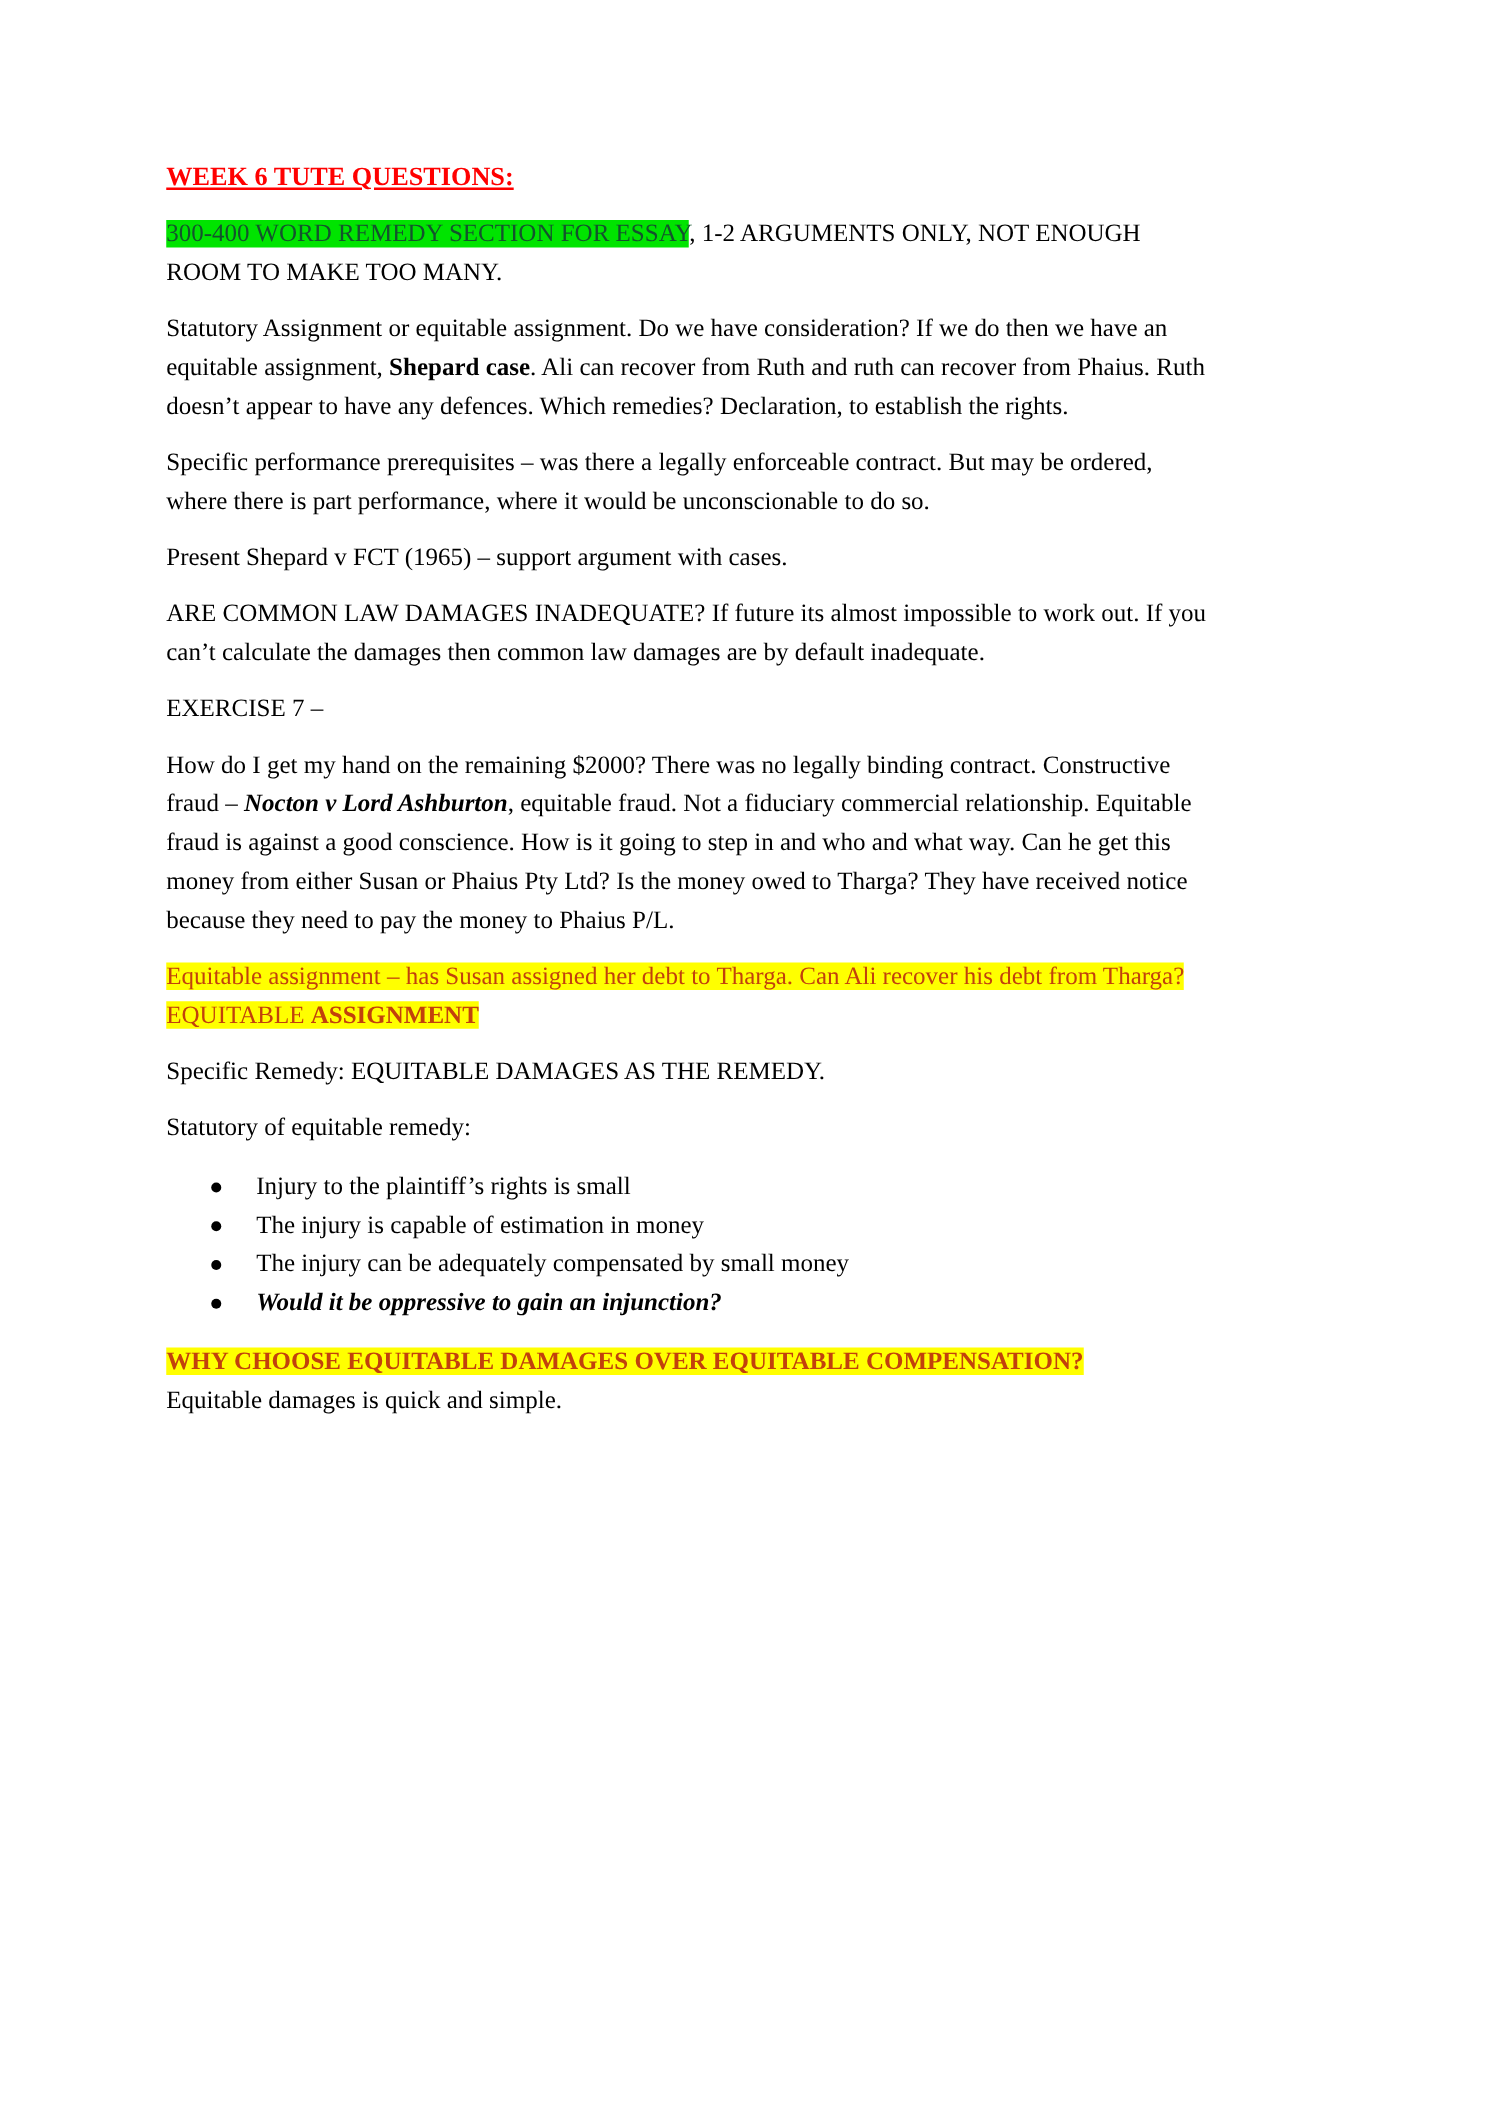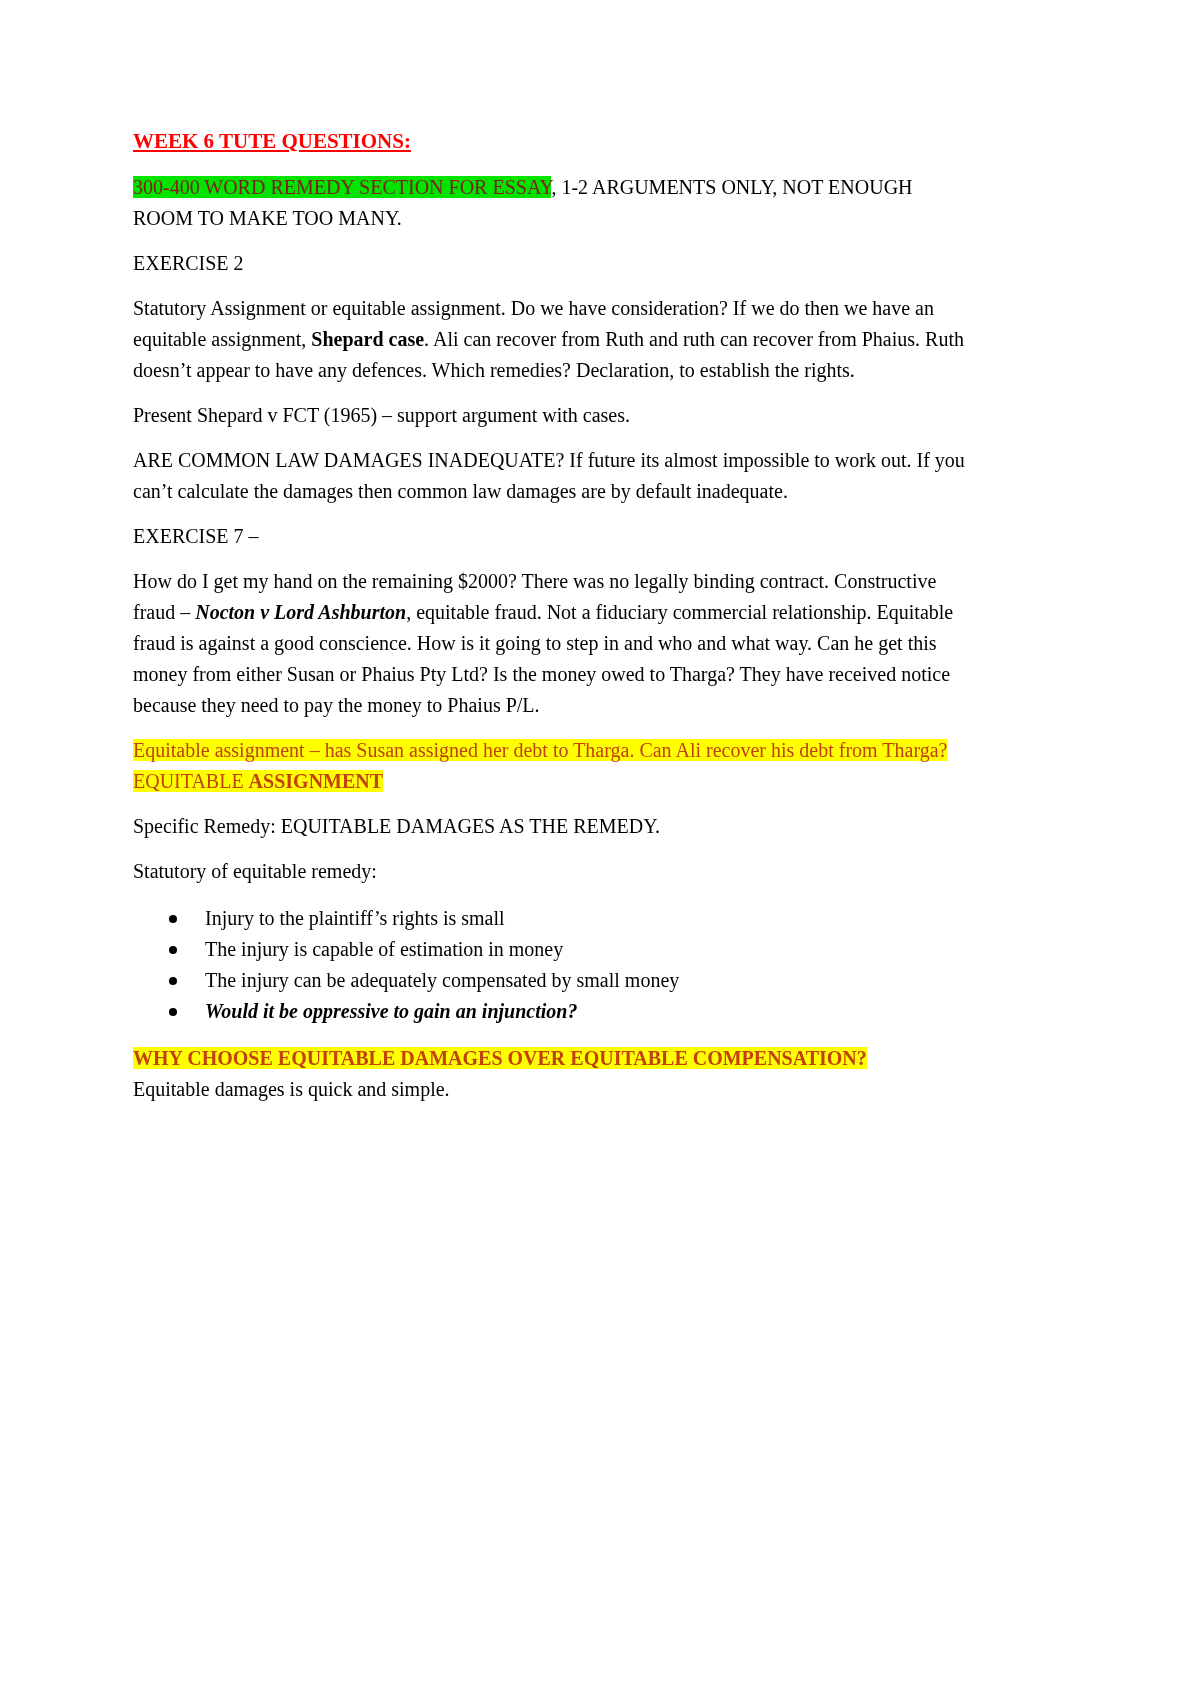--- a/index.html
+++ b/index.html
@@ -18,21 +18,21 @@
   }
   .page p { margin: 0 0 14px 0; }
   .doc-title {
     margin: 0 0 15px 0;
     font-size: 21px;
     font-weight: bold;
     color: #FF0000;
     text-decoration: underline;
     line-height: 31px;
   }
-  .hl-green  { background: #00E400; color: #7f1d1d; }
+  .hl-green  { background: #00E400; color: #14532d; }
   .hl-yellow { background: #FFFF00; color: #c2410c; }
   .b  { font-weight: bold; }
   .bi { font-weight: bold; font-style: italic; text-align: center; }
   ul.doc-list {
     list-style: none;
     margin: 16px 0 16px 0;
     padding: 0;
   }
   ul.doc-list li {
     position: relative;
@@ -53,24 +53,24 @@
 </style>
 </head>
 <body>
 
 <div class="page">
 
   <h1 class="doc-title">WEEK 6 TUTE QUESTIONS:</h1>
 
   <p><span class="hl-green">300-400 WORD REMEDY SECTION FOR ESSAY</span><span>, 1-2 ARGUMENTS ONLY, NOT ENOUGH ROOM TO MAKE TOO MANY.</span></p>
 
-  <p>EXERCISE 2</p>
 
   <p><span>Statutory Assignment or equitable assignment. Do we have consideration? If we do then we have an equitable assignment, </span><span class="b">Shepard case</span><span>. Ali can recover from Ruth and ruth can recover from Phaius. Ruth doesn’t appear to have any defences. Which remedies? Declaration, to establish the rights.</span></p>
 
+  <p>Specific performance prerequisites – was there a legally enforceable contract. But may be ordered, where there is part performance, where it would be unconscionable to do so.</p>
 
   <p>Present Shepard v FCT (1965) – support argument with cases.</p>
 
   <p>ARE COMMON LAW DAMAGES INADEQUATE? If future its almost impossible to work out. If you can’t calculate the damages then common law damages are by default inadequate.</p>
 
   <p>EXERCISE 7 –</p>
 
   <p><span>How do I get my hand on the remaining $2000? There was no legally binding contract. Constructive fraud – </span><span class="bi">Nocton v Lord Ashburton</span><span>, equitable fraud. Not a fiduciary commercial relationship. Equitable fraud is against a good conscience. How is it going to step in and who and what way. Can he get this money from either Susan or Phaius Pty Ltd? Is the money owed to Tharga? They have received notice because they need to pay the money to Phaius P/L.</span></p>
 
   <p><span class="hl-yellow"><span>Equitable assignment – has Susan assigned her debt to Tharga. Can Ali recover his debt from Tharga? EQUITABLE </span><span class="b">ASSIGNMENT</span></span></p>

